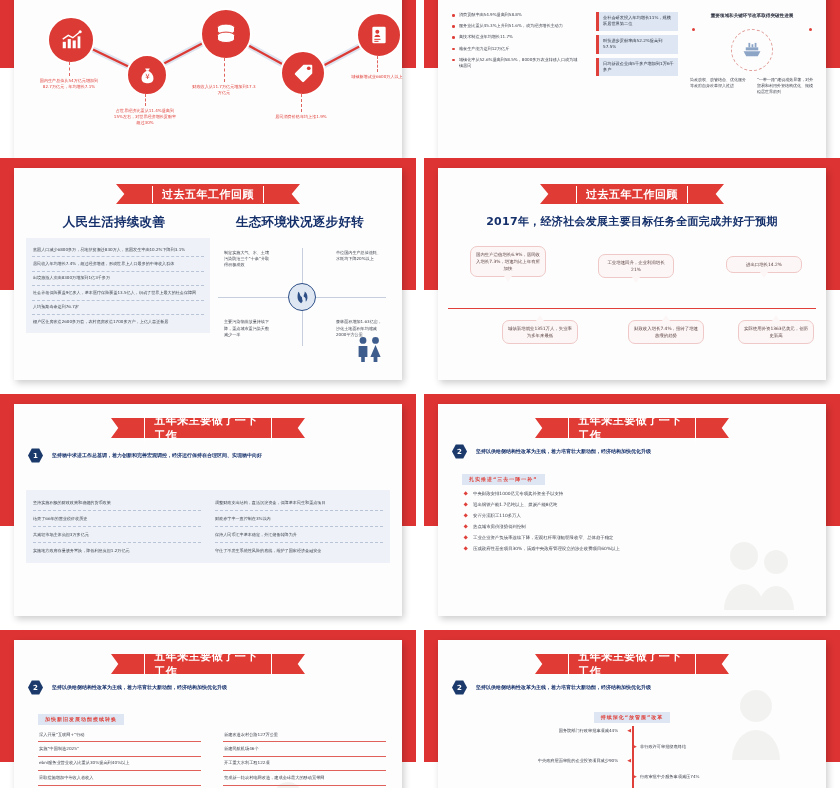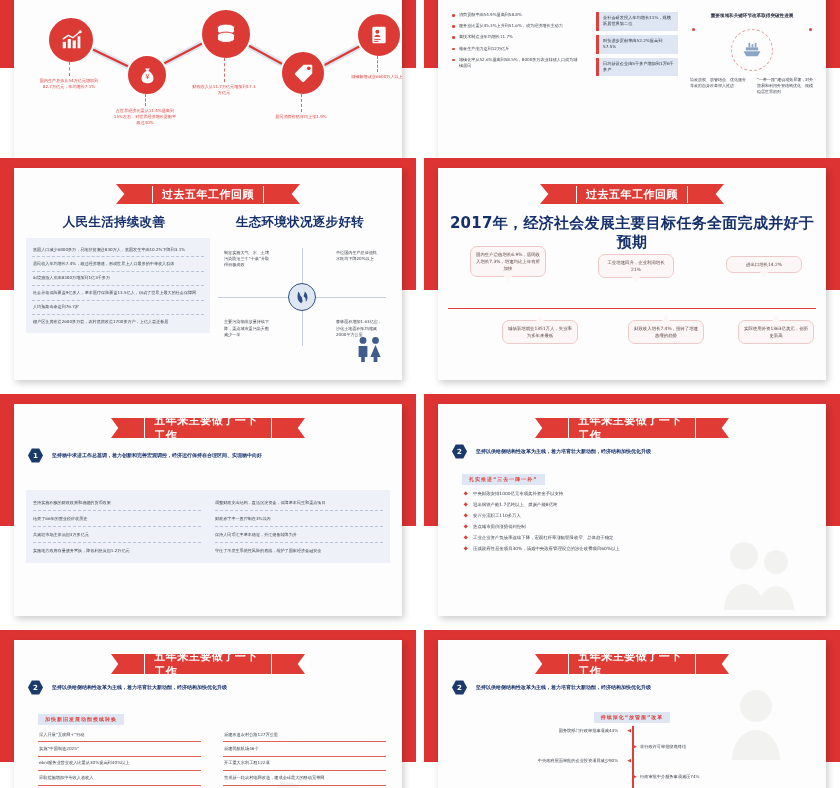--- a/index.html
+++ b/index.html
@@ -273,21 +273,21 @@
   <div class="slide" style="left:424px;top:158px;">
     <div class="band"></div>
     <div class="card">
       <div class="ribbon" style="top:16px;">
         <div class="rb-l"></div>
         <div class="rb-c">
             <span>过去五年工作回顾</span>
           </div>
         <div class="rb-r"></div>
       </div>
-      <div class="h2" style="position:absolute;left:10px;top:46px;width:368px;font-size:15px;">2017年，经济社会发展主要目标任务全面完成并好于预期</div>
+      <div class="h2" style="position:absolute;left:10px;top:46px;width:368px;font-size:11px;">2017年，经济社会发展主要目标任务全面完成并好于预期</div>
 
       <div class="tl" style="left:10px;top:140px;right:10px;"></div>
 
       <div class="bub up" style="left:32px;top:78px;">国内生产总值增长6.9%，居民收入增长7.3%，增速均比上年有所加快</div>
       <div class="bub up" style="left:160px;top:86px;">工业增速回升，企业利润增长21%</div>
       <div class="bub up" style="left:288px;top:88px;">进出口增长14.2%</div>
 
       <div class="bub dn" style="left:64px;top:152px;">城镇新增就业1351万人，失业率为多年来最低</div>
       <div class="bub dn" style="left:190px;top:152px;">财政收入增长7.4%，扭转了增速放缓的趋势</div>
       <div class="bub dn" style="left:300px;top:152px;">实际使用外资1363亿美元，创历史新高</div>

